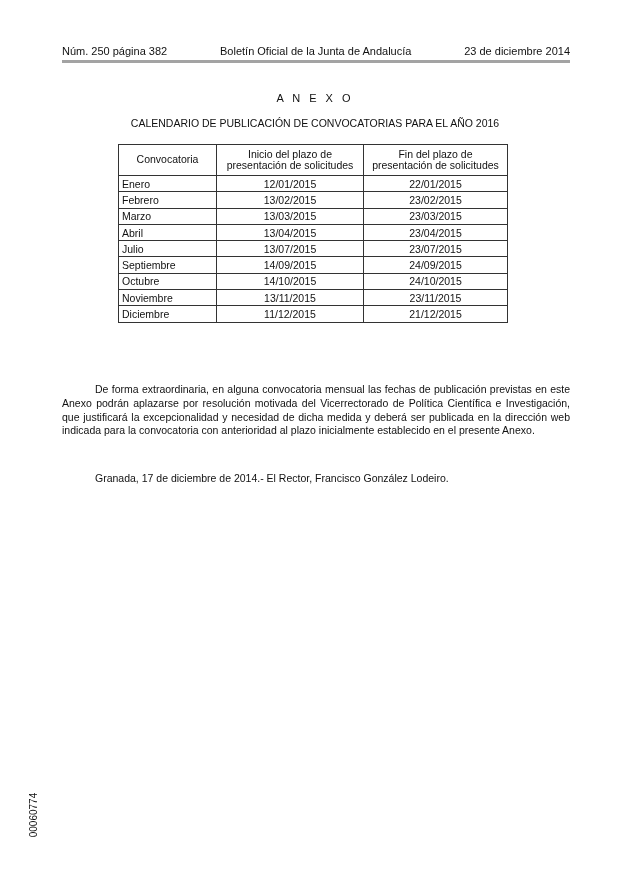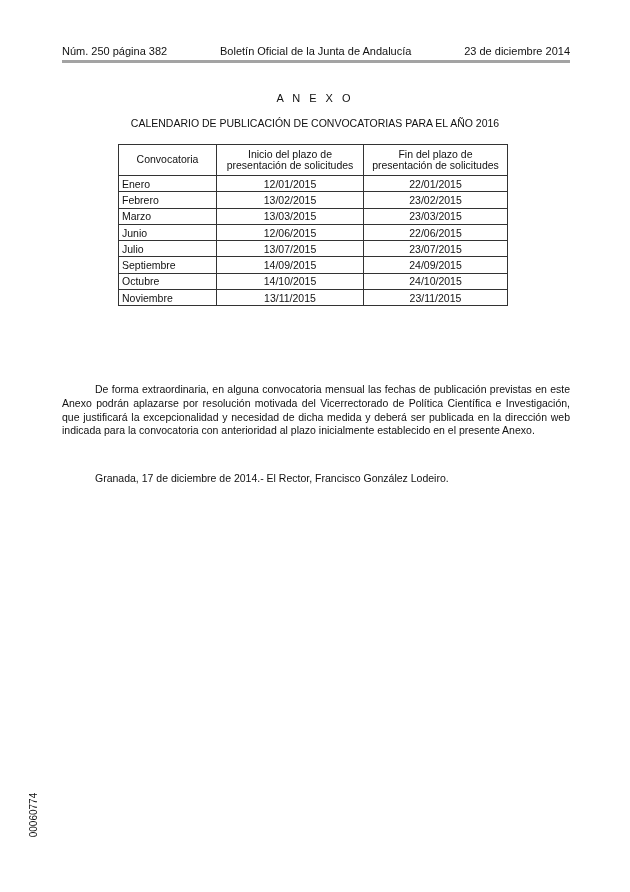--- a/index.html
+++ b/index.html
@@ -60,23 +60,23 @@
         <td class="month">Febrero</td>
         <td class="date">13/02/2015</td>
         <td class="date">23/02/2015</td>
       </tr>
       <tr>
         <td class="month">Marzo</td>
         <td class="date">13/03/2015</td>
         <td class="date">23/03/2015</td>
       </tr>
       <tr>
-        <td class="month">Junio</td>
-        <td class="date">12/06/2015</td>
-        <td class="date">22/06/2015</td>
+        <td class="month">Abril</td>
+        <td class="date">13/04/2015</td>
+        <td class="date">23/04/2015</td>
       </tr>
       <tr>
         <td class="month">Julio</td>
         <td class="date">13/07/2015</td>
         <td class="date">23/07/2015</td>
       </tr>
       <tr>
         <td class="month">Septiembre</td>
         <td class="date">14/09/2015</td>
         <td class="date">24/09/2015</td>
@@ -84,20 +84,25 @@
       <tr>
         <td class="month">Octubre</td>
         <td class="date">14/10/2015</td>
         <td class="date">24/10/2015</td>
       </tr>
       <tr>
         <td class="month">Noviembre</td>
         <td class="date">13/11/2015</td>
         <td class="date">23/11/2015</td>
       </tr>
+      <tr>
+        <td class="month">Diciembre</td>
+        <td class="date">11/12/2015</td>
+        <td class="date">21/12/2015</td>
+      </tr>
     </tbody>
 </table>
 
 <div class="para">De forma extraordinaria, en alguna convocatoria mensual las fechas de publicación previstas en este Anexo podrán aplazarse por resolución motivada del Vicerrectorado de Política Científica e Investigación, que justificará la excepcionalidad y necesidad de dicha medida y deberá ser publicada en la dirección web indicada para la convocatoria con anterioridad al plazo inicialmente establecido en el presente Anexo.</div>
 <div class="sign">Granada, 17 de diciembre de 2014.- El Rector, Francisco González Lodeiro.</div>
 
 <div class="side">
   <span>00060774</span>
 </div>
 

